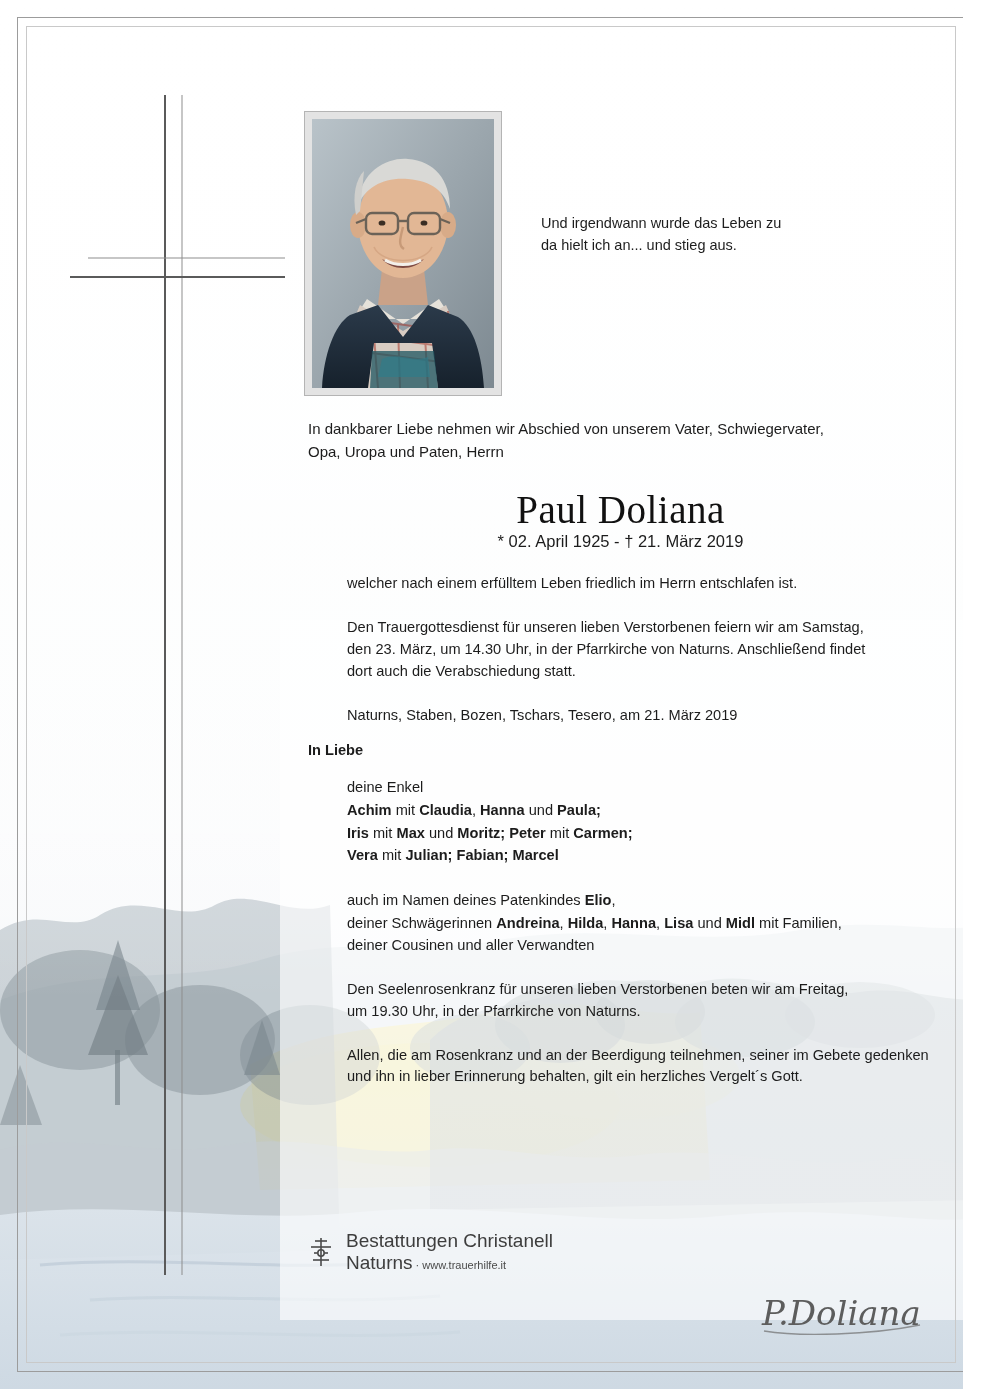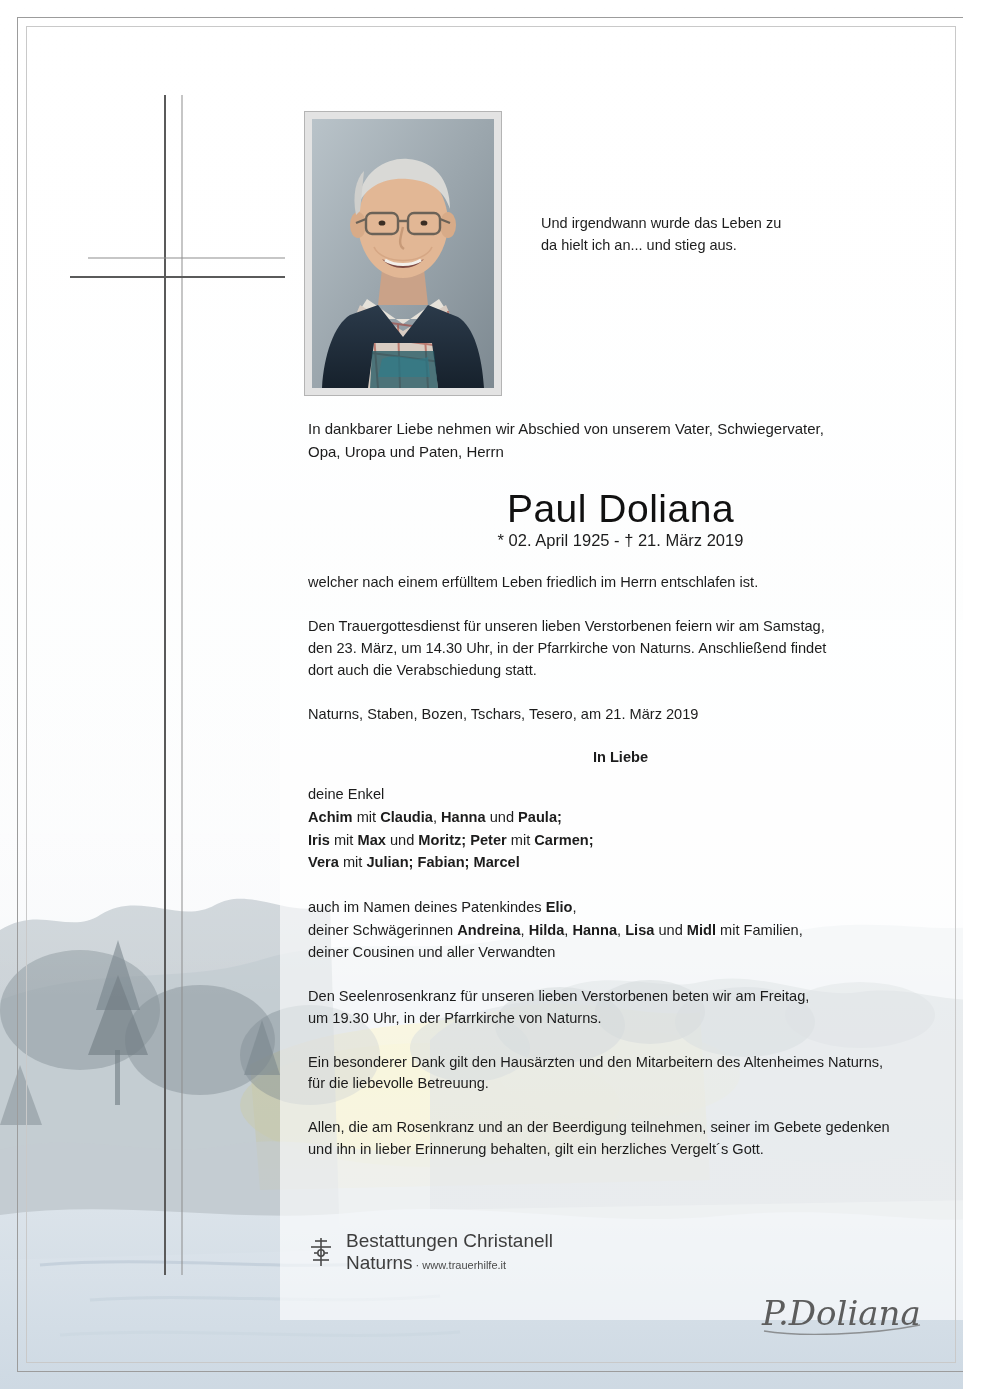--- a/index.html
+++ b/index.html
@@ -86,39 +86,40 @@
     font-size: 15px;
     line-height: 1.5;
     color: #1c1c1c;
   }
   .name {
     text-align: center;
     font-size: 39px;
     letter-spacing: 0.5px;
     margin-top: 24px;
     color: #111;
+    font-family: Liberation Serif, serif;
   }
   .dates {
     text-align: center;
     font-size: 16.5px;
     color: #1c1c1c;
   }
   .para {
     font-size: 14.6px;
     line-height: 1.5;
     margin-top: 22px;
     color: #1c1c1c;
+    margin-left: 39px;
   }
   .para.tight { margin-top: 18px; }
   .strong { font-weight: bold; }
   .block-label {
     font-size: 14.6px;
     font-weight: bold;
-    margin-top: 24px;
-    text-align: center;
+    margin-top: 16px;
   }
   .line { font-size: 14.6px; line-height: 1.55; }
 
   
   .footer-logo {
     position: absolute;
     left: 306px; top: 1230px;
     width: 330px;
     display: flex;
     align-items: center;
@@ -334,24 +335,20 @@
         <span>deiner Schwägerinnen </span><span class="strong">Andreina</span><span>, </span><span class="strong">Hilda</span><span>, </span><span class="strong">Hanna</span><span>, </span><span class="strong">Lisa</span><span> und </span><span class="strong">Midl</span><span> mit Familien,</span>
       </div>
       <div class="line">deiner Cousinen und aller Verwandten</div>
     </div>
 
     <div class="para">
       <div>Den Seelenrosenkranz für unseren lieben Verstorbenen beten wir am Freitag,</div>
       <div>um 19.30 Uhr, in der Pfarrkirche von Naturns.</div>
     </div>
 
-    <div class="para">
-      <div>Ein besonderer Dank gilt den Hausärzten und den Mitarbeitern des Altenheimes Naturns,</div>
-      <div>für die liebevolle Betreuung.</div>
-    </div>
 
     <div class="para">
       <div>Allen, die am Rosenkranz und an der Beerdigung teilnehmen, seiner im Gebete gedenken</div>
       <div>und ihn in lieber Erinnerung behalten, gilt ein herzliches Vergelt´s Gott.</div>
     </div>
 
   </div>
 
   <div class="footer-logo">
     <svg width="30" height="36" viewBox="0 0 30 36">

